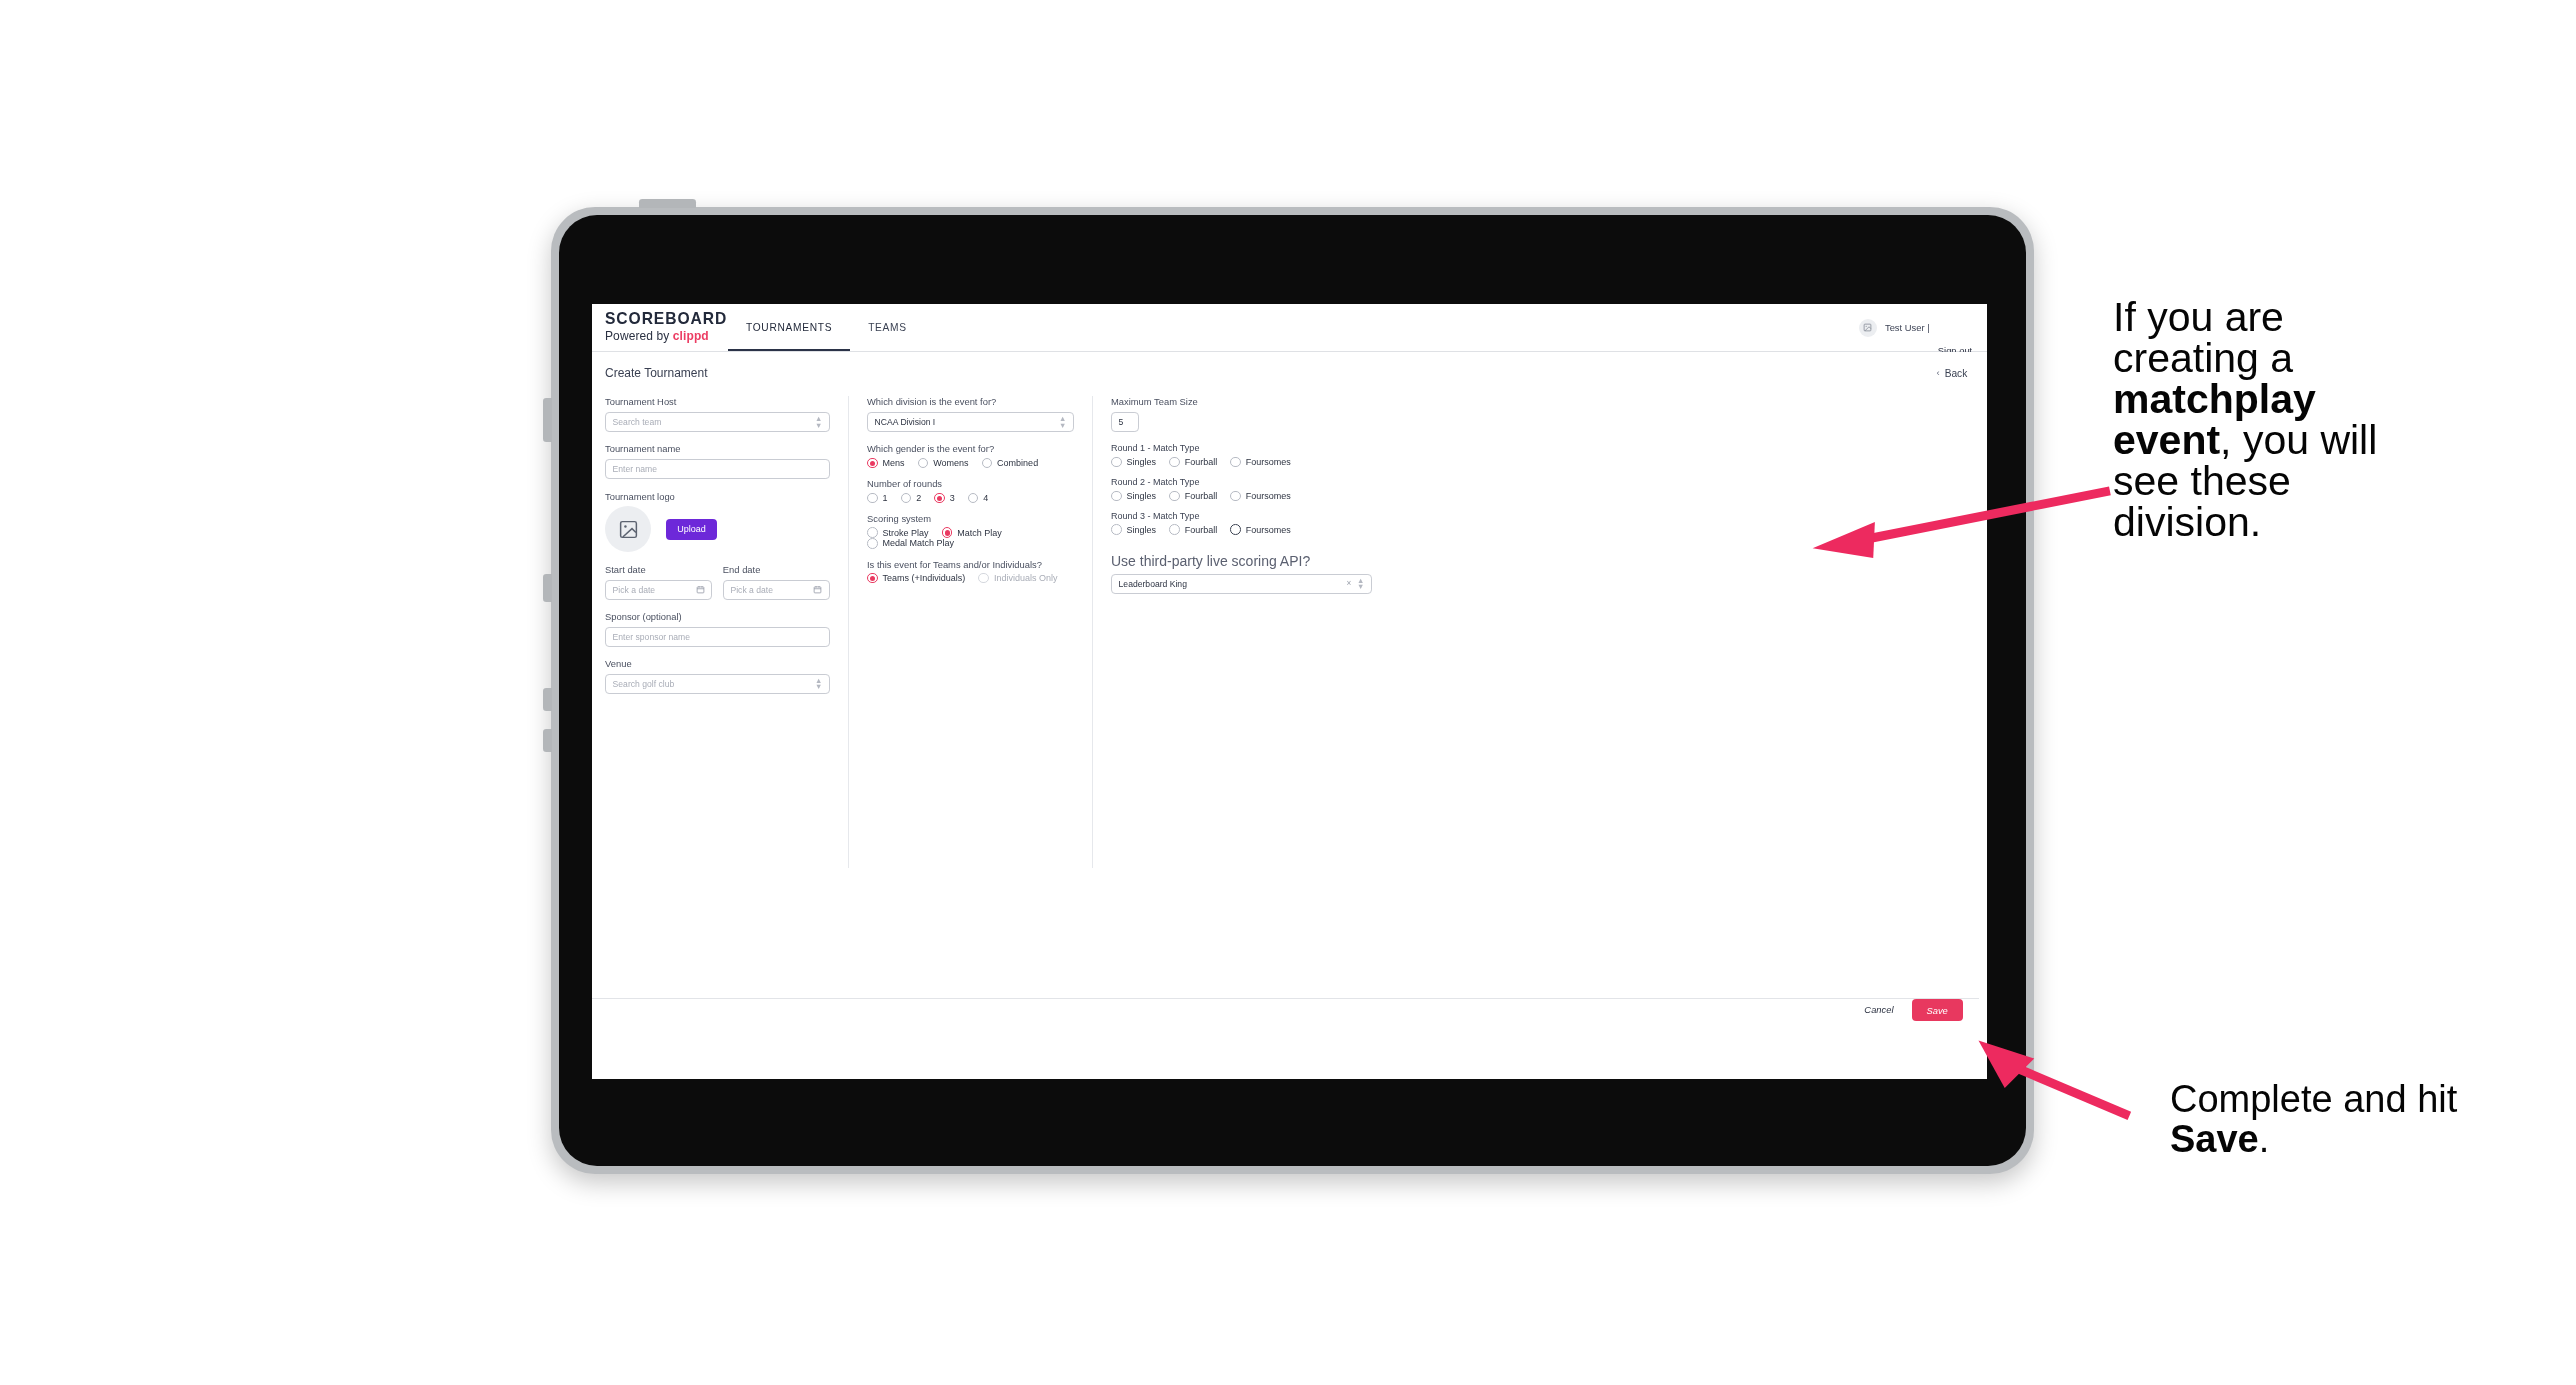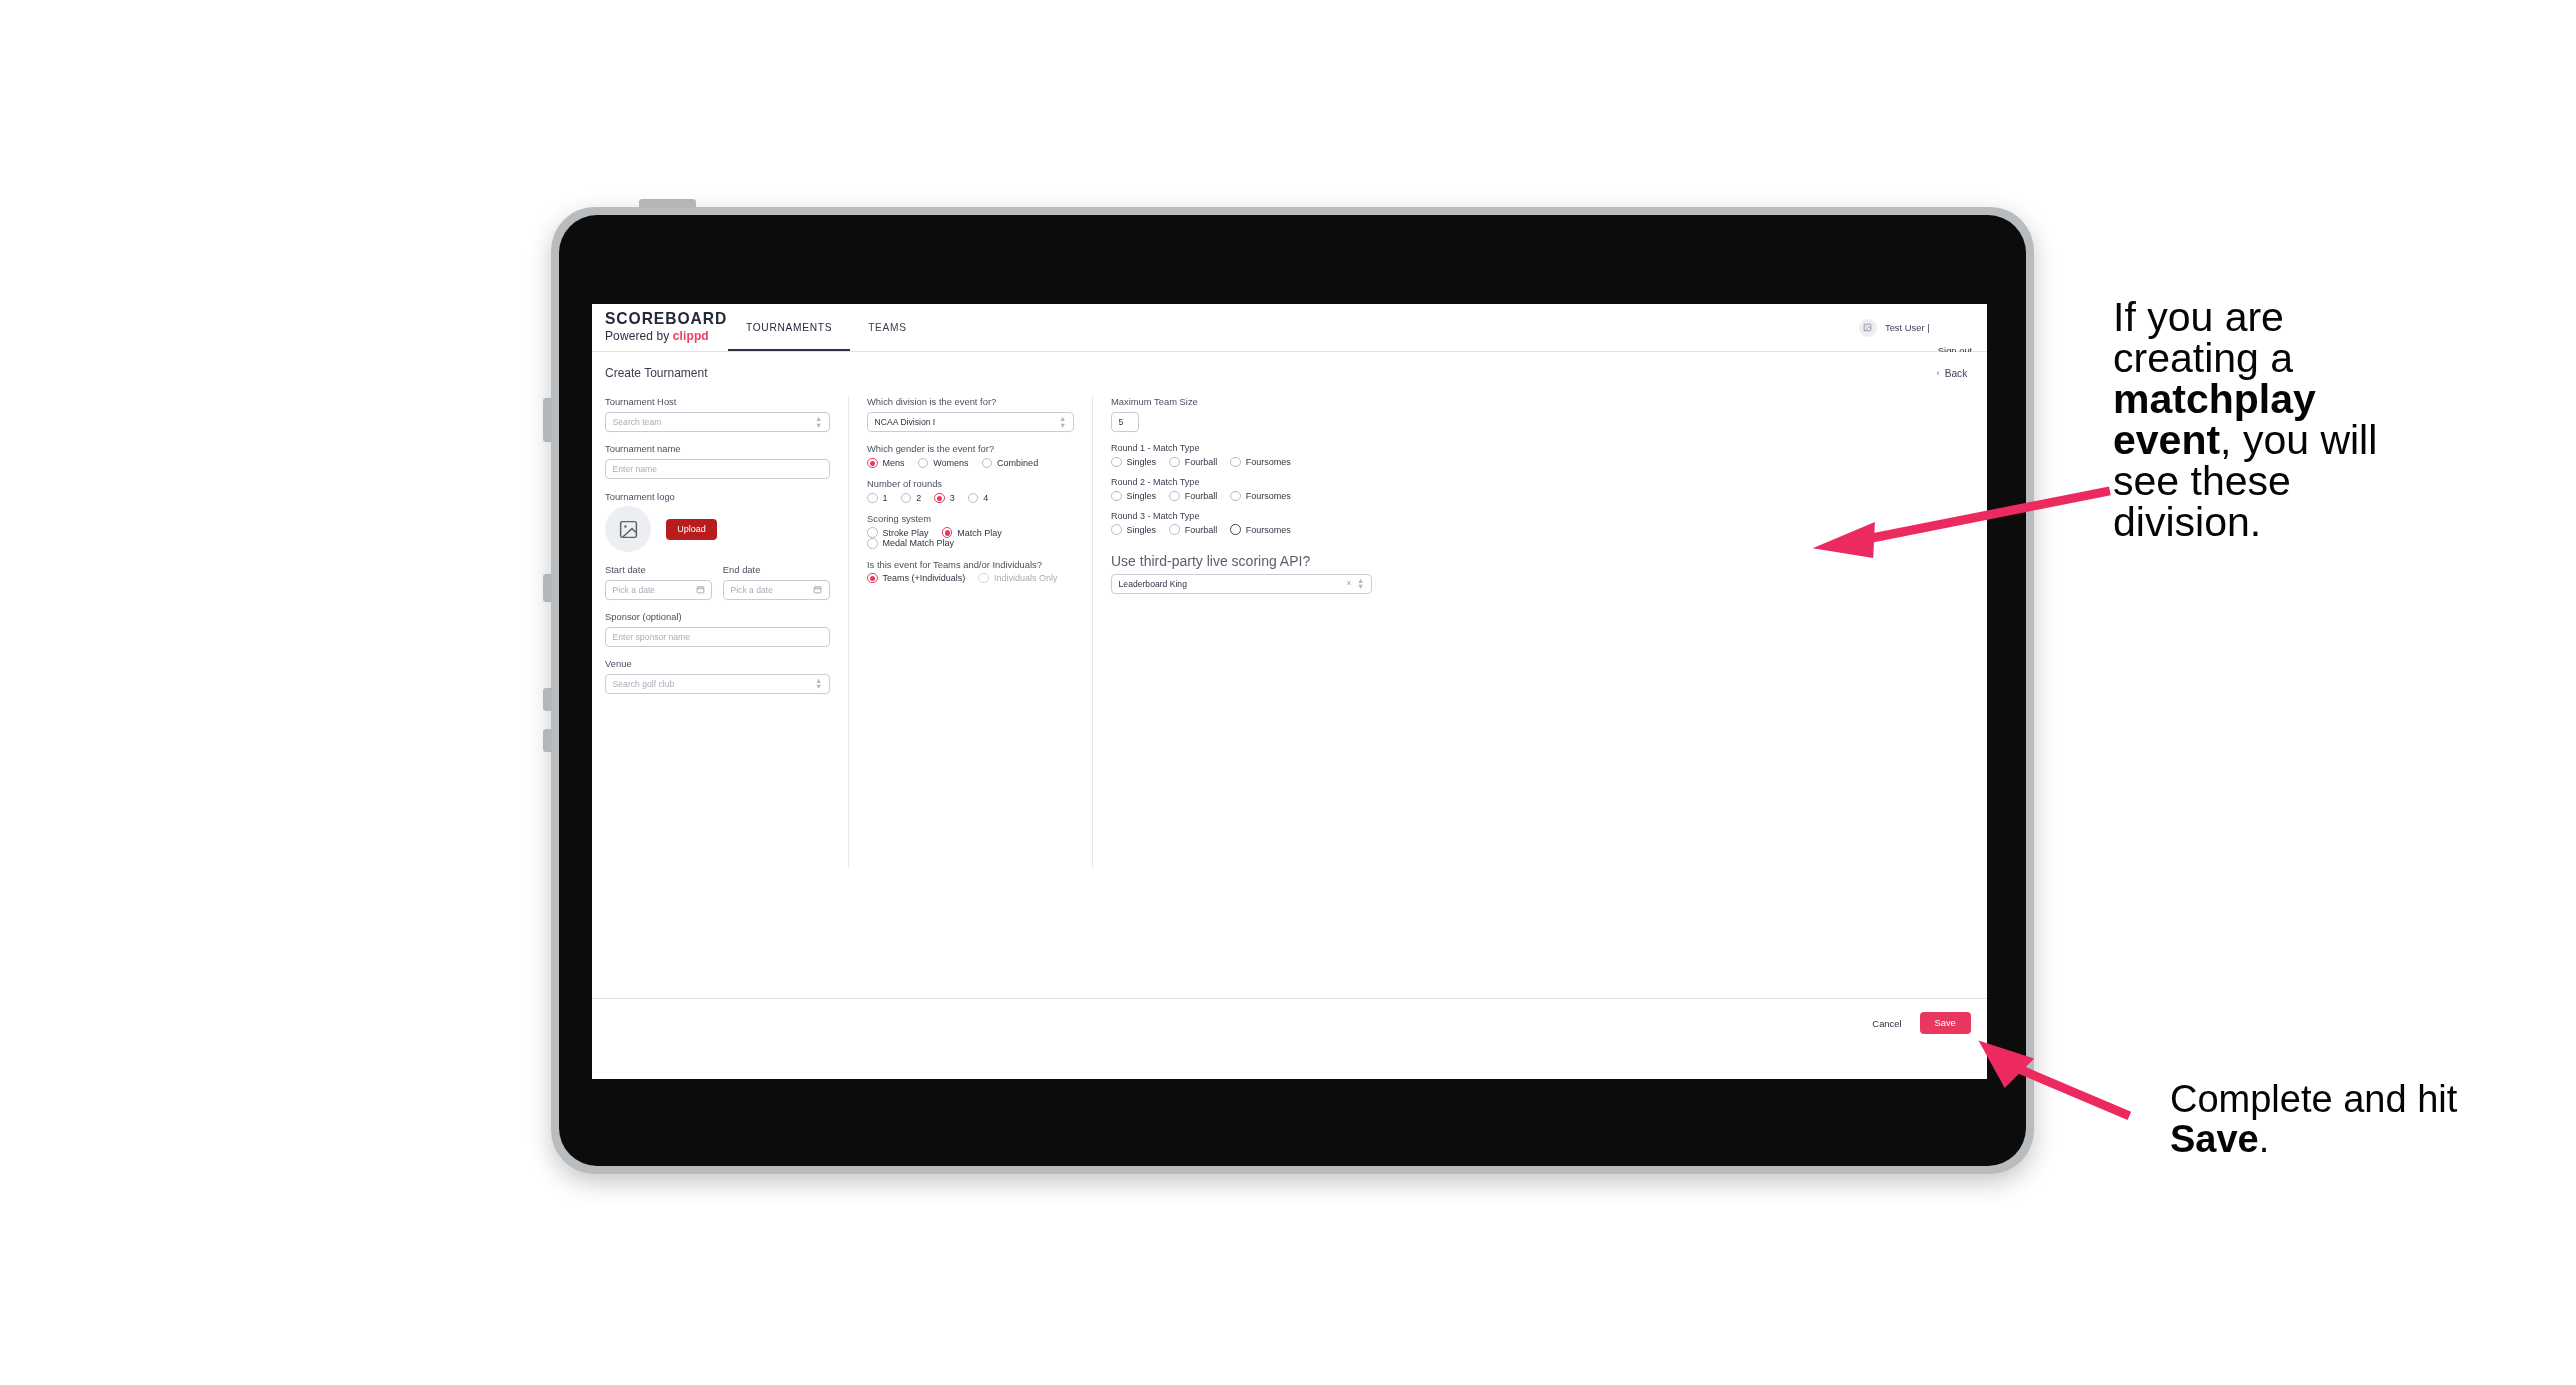--- a/index.html
+++ b/index.html
@@ -97,21 +97,21 @@
   .chev{color:#b4b8c1;font-size:7.4px;line-height:1;display:flex;flex-direction:column;}
   .xmark{color:#9aa0ab;font-size:8.2px;}
 
   
   #logo-row{display:flex;align-items:center;gap:14.8px;margin-top:3.3px;margin-bottom:11.5px;}
   #logo-circle{
     width:46px;height:46px;border-radius:50%;background:#eceef1;
     display:flex;align-items:center;justify-content:center;
   }
   #upload-btn{
-    background:#b91c1c;color:#fff;font-size:9px;border-radius:4.1px;
+    background:#6d28d9;color:#fff;font-size:9px;border-radius:4.1px;
     padding:5.7px 11.5px;cursor:pointer;
   }
 
   
   #date-row{display:flex;gap:10.7px;}
   #date-row .field{flex:1;margin-bottom:11.5px;}
 
   
   .radio-row{display:flex;align-items:center;gap:0;margin:3.3px 0 9.8px 0;flex-wrap:wrap;}
   .radio-item{display:flex;align-items:center;gap:4.9px;margin-right:13px;cursor:pointer;}
@@ -128,23 +128,23 @@
   .radio.focusring{border-color:#3c4352;border-width:1.4px;}
   .rlabel{font-size:9px;color:#2e3442;}
   .rlabel.dim{color:#a9adb7;}
   .q{font-size:9.4px;color:#4a5060;margin-bottom:1.6px;}
   .rt-label{font-size:9px;color:#3d4353;margin-bottom:1.6px;margin-top:3.3px;}
 
   #team-size-input{width:28px;}
 
   
   #app-footer{
-    position:absolute;left:0;right:0;bottom:0;height:36px;background:#fff;
-    border-top:0.8px solid #e2e4e8;display:flex;align-items:flex-end;
-    justify-content:flex-end;gap:11.5px;padding-right:16.4px;box-sizing:border-box;
+    position:absolute;left:0;right:8px;bottom:0;height:36px;background:#fff;
+    border-top:0.8px solid #e2e4e8;display:flex;align-items:flex-start;
+    justify-content:flex-end;gap:11.5px;padding-right:16.4px;box-sizing:border-box;font-style:italic;
   }
   #cancel-btn{font-size:9.4px;color:#2c3242;cursor:pointer;padding:4.9px 6.6px;}
   #save-btn{
     background:#e8385f;color:#fff;font-size:9.4px;border-radius:4.1px;
     padding:5.7px 14.8px;cursor:pointer;
   }
 
   
   .anno{
     position:absolute;color:#050505;

